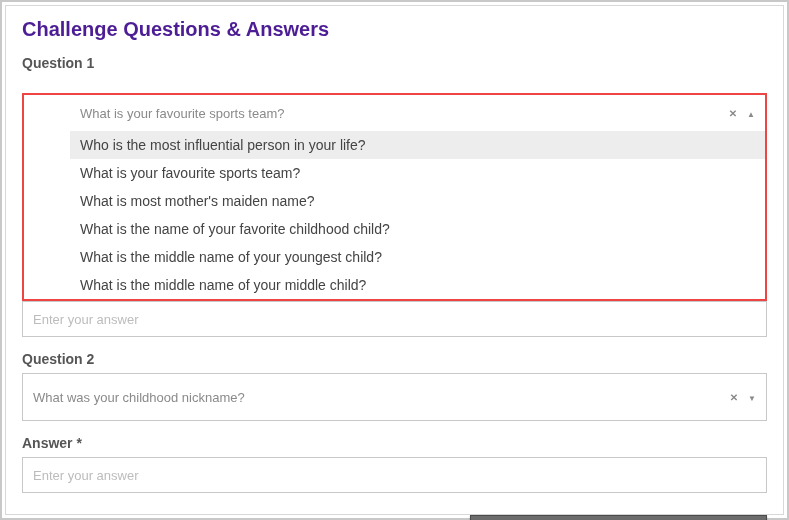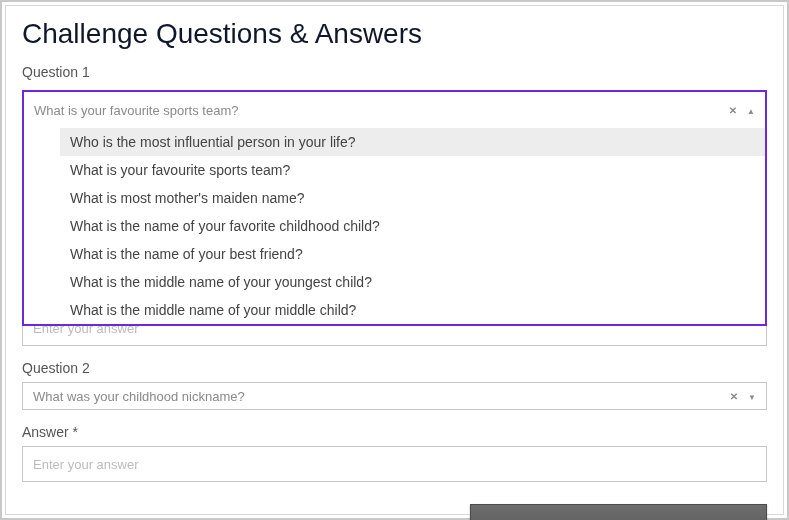--- a/index.html
+++ b/index.html
@@ -23,39 +23,40 @@
     }
     .inner-panel {
       width: 100%;
       height: 100%;
       border: 1px solid #d8d8d8;
       background: #fff;
       padding: 12px 16px 12px 16px;
       position: relative;
     }
     .page-title {
-      font-size: 28px;
-      font-weight: 400;
-      color: #0f172a;
+      font-size: 20px;
+      font-weight: 700;
+      color: #4c1d95;
       margin-bottom: 14px;
     }
     .field-label {
       font-size: 14px;
       color: #555;
       margin-bottom: 6px;
+      font-weight: bold;
     }
     .select-row {
       position: relative;
       margin-bottom: 14px;
     }
     .select-box {
       width: 100%;
       border: 1px solid #c8c8c8;
       background: #fff;
-      height: 28px;
+      height: 48px;
       display: flex;
       align-items: center;
       padding: 0 10px;
       font-size: 13px;
       color: #8a8a8a;
       position: relative;
     }
     .select-box .sel-text {
       flex: 1;
     }
@@ -80,42 +81,42 @@
       outline: none;
       margin-bottom: 14px;
     }
     .text-input::placeholder {
       color: #bcbcbc;
     }
     .q1-block {
       position: relative;
     }
     .select-open {
-      border: 2px solid #6d28d9;
+      border: 2px solid #ef4444;
       background: #fff;
       position: absolute;
-      top: 4px;
+      top: 16px;
       left: 0;
       right: 0;
       z-index: 10;
+      padding-left: 46px;
     }
     .select-open .open-header {
       height: 36px;
       display: flex;
       align-items: center;
       padding: 0 10px;
       font-size: 13px;
       color: #8a8a8a;
     }
     .select-open .open-header .sel-text {
       flex: 1;
     }
     .dropdown-list {
       list-style: none;
-      margin-left: 36px;
     }
     .dropdown-list li {
       padding: 6px 10px;
       font-size: 14px;
       color: #444;
       cursor: pointer;
     }
     .dropdown-list li.highlight {
       background: #ededed;
     }
@@ -169,21 +170,20 @@
           <div class="select-controls">
             <span class="x-mark"></span>
             <span class="caret-up"></span>
           </div>
         </div>
         <ul class="dropdown-list">
           <li class="highlight">Who is the most influential person in your life?</li>
           <li>What is your favourite sports team?</li>
           <li>What is most mother's maiden name?</li>
           <li>What is the name of your favorite childhood child?</li>
-          <li>What is the name of your best friend?</li>
           <li>What is the middle name of your youngest child?</li>
           <li>What is the middle name of your middle child?</li>
         </ul>
       </div>
       <div class="spacer-under-dropdown"></div>
     </div>
 
     
     <div class="hidden-answer-hint">
       <span>Enter your answer</span>

